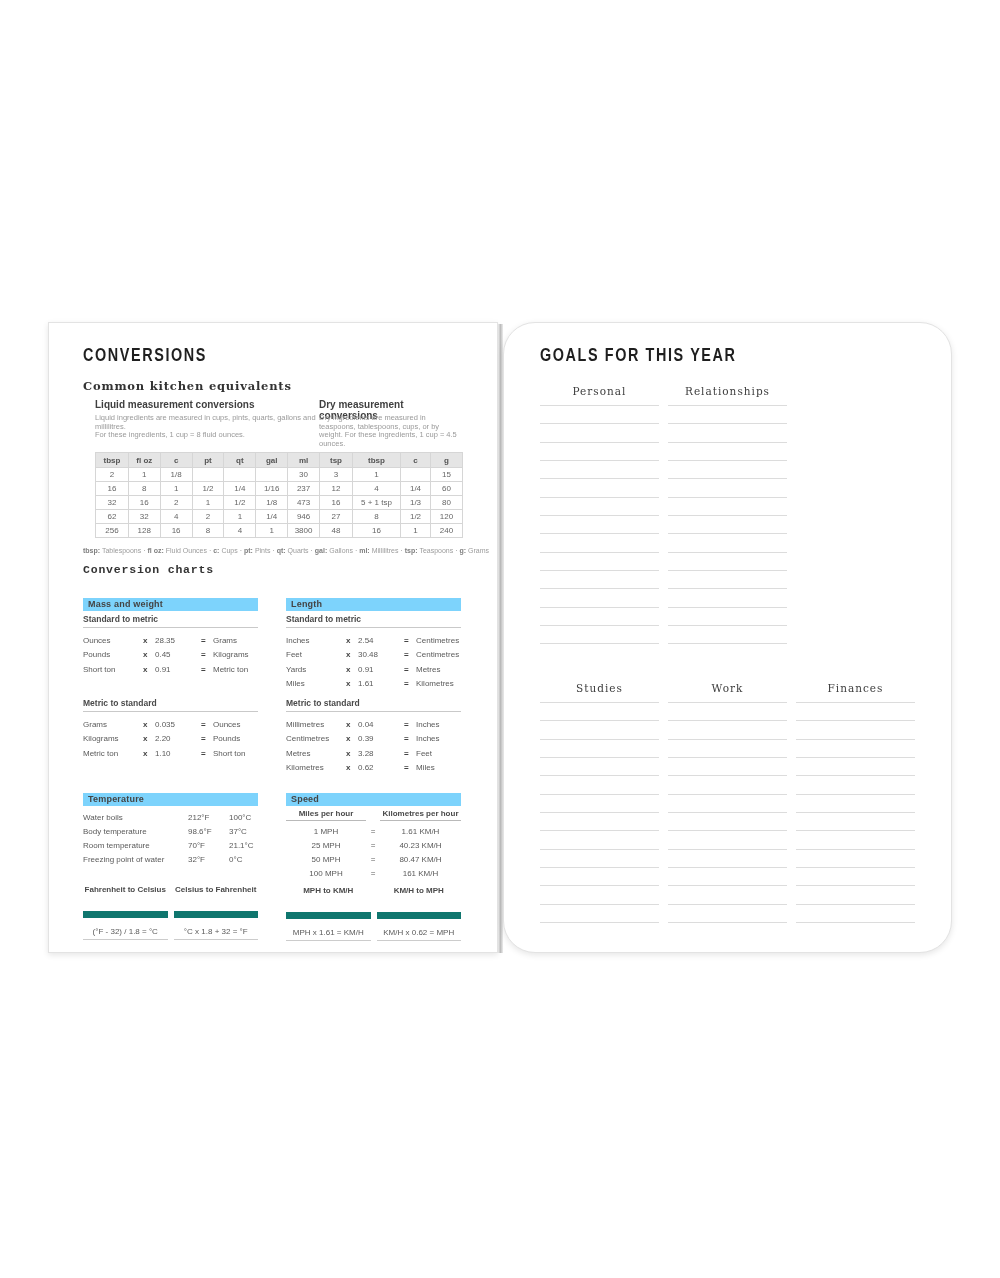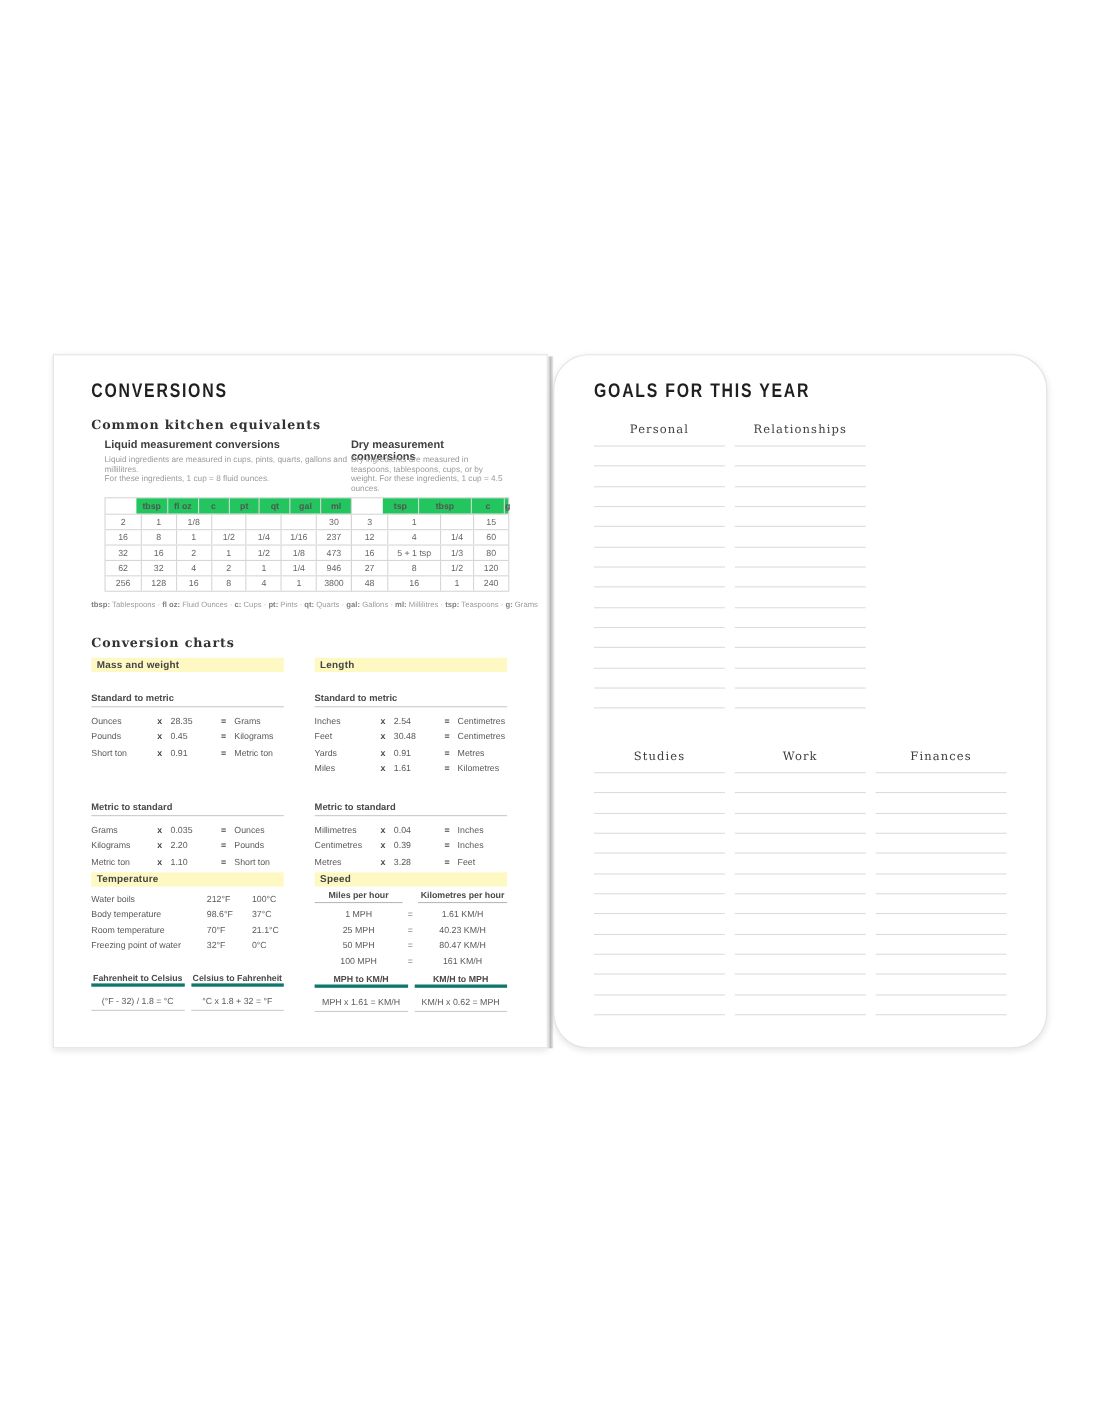--- a/index.html
+++ b/index.html
@@ -12,75 +12,75 @@
           background:linear-gradient(90deg,#ececec,#bdbdbd 50%,#ececec); }
 
   .page-title { position:absolute; top:22px; font-weight:bold; font-size:18px; letter-spacing:2px;
                 color:#1f1f1f; transform:scaleX(.80); transform-origin:0 50%; white-space:nowrap; }
   #left-page .page-title { left:34px; }
   #right-page .page-title { left:36px; }
 
   .serif-heading { position:absolute; left:34px; font-family:"DejaVu Serif","Liberation Serif",serif;
                    font-weight:bold; font-size:11.5px; letter-spacing:.8px; color:#333; }
   .kitchen-heading { top:56px; }
-  .charts-heading  { top:254px; }
+  .charts-heading  { top:240px;font-family:Liberation Mono, monospace; }
 
   .meas-block { position:absolute; top:76px; }
   .liquid-block { left:46px;  width:225px; }
   .dry-block    { left:270px; width:144px; }
   .meas-heading { font-size:10px; font-weight:bold; color:#3f3f3f; height:13px; }
   .meas-desc    { margin-top:2px; height:34px; font-size:7.5px; line-height:1.15; color:#9a9a9a; }
 
   .mtable { margin-top:4px; border:1px solid #d6d6d6; }
   .mt-row { display:grid; height:14px; }
   .liquid-table .mt-row { grid-template-columns:repeat(7,1fr); }
   .dry-table    .mt-row { grid-template-columns:32px 48px 30px 1fr; }
   .mt-row + .mt-row { border-top:1px solid #d6d6d6; }
   .mt-cell { font-size:8px; color:#666; display:flex; align-items:center; justify-content:center;
              border-left:1px solid #d6d6d6; white-space:nowrap; }
   .mt-cell:first-child { border-left:none; }
-  .mt-head { background:#22c55e;margin-left:28px; }
+  .mt-head { background:#e5e5e5; }
   .mt-head .mt-cell { font-weight:bold; color:#555; }
 
   .legend { position:absolute; left:34px; top:224px; width:385px; font-size:7px; color:#9b9b9b; white-space:nowrap; }
   .legend b { color:#7f7f7f; }
 
   .conv-col { position:absolute; width:175px; }
   .mass-col   { left:34px;  top:275px; }
   .length-col { left:237px; top:275px; }
   .temp-col   { left:34px;  top:470px; }
   .speed-col  { left:237px; top:470px; }
 
-  .bar { height:13px; background:#fef9c3; font-size:9px; font-weight:bold; color:#444;
+  .bar { height:13px; background:#7dd3fc; font-size:9px; font-weight:bold; color:#444;
          padding:1px 5px 0; letter-spacing:.2px; }
 
   .conv-group .sub { font-size:8.5px; font-weight:bold; color:#4a4a4a; padding-bottom:3px;
-                     border-bottom:1px solid #c9c9c9; margin-top:18px; }
+                     border-bottom:1px solid #c9c9c9; margin-top:3px; }
   .conv-group.g1 { height:81px; }
   .conv-rows { margin-top:5px; }
   .conv-row { display:grid; grid-template-columns:60px 12px 46px 12px auto; height:14.5px;
               font-size:8px; color:#5a5a5a; align-items:center; white-space:nowrap; }
   .conv-row .sym { font-weight:bold; color:#444; }
 
   .temp-rows { margin-top:4px; }
   .temp-row { display:grid; grid-template-columns:105px 41px auto; height:14px;
               font-size:8px; color:#5a5a5a; align-items:center; }
   .temp-formulas { margin-top:19px; }
 
   .speed-headrow { display:grid; grid-template-columns:80px 14px auto; margin-top:3px; }
   .speed-headrow .h { font-size:8px; font-weight:bold; color:#4a4a4a; text-align:center;
                       padding-bottom:2px; border-bottom:1px solid #b9b9b9; }
   .speed-rows { margin-top:3px; }
   .speed-row { display:grid; grid-template-columns:80px 14px auto; height:14px; font-size:8px;
                color:#5a5a5a; align-items:center; text-align:center; }
   .speed-formulas { margin-top:6px; }
 
   .formula-grid { display:grid; grid-template-columns:1fr 1fr; gap:6px; text-align:center; }
-  .formula-head { font-size:8px; font-weight:bold; color:#4a4a4a; padding-bottom:0;
-                  border-bottom:3px solid #0f766e; white-space:nowrap; }
+  .formula-head { font-size:8px; font-weight:bold; color:#4a4a4a; padding-bottom:17px;
+                  border-bottom:7px solid #0f766e; white-space:nowrap; }
   .formula-val  { font-size:8px; color:#5a5a5a; padding:3px 0; border-bottom:1px solid #cccccc;
                   white-space:nowrap; }
 
   .goals-section { position:absolute; left:36px; right:36px; }
   .goals-s1 { top:62px; }
   .goals-s2 { top:359px; }
   .goal-grid { display:grid; grid-template-columns:1fr 1fr 1fr; gap:0 9px; }
   .goal-col {}
   .goal-header { font-family:"DejaVu Serif","Liberation Serif",serif; font-size:10.5px; color:#3d3d3d;
                  letter-spacing:1px; text-align:center; height:13px; white-space:nowrap; }

